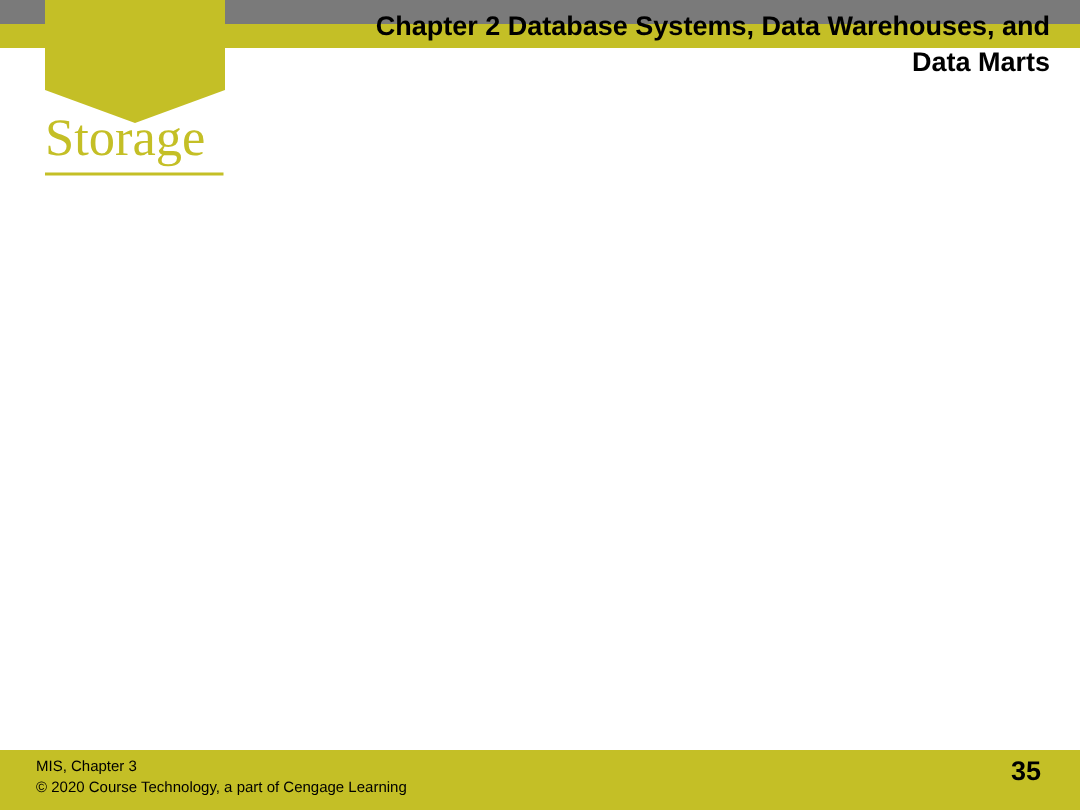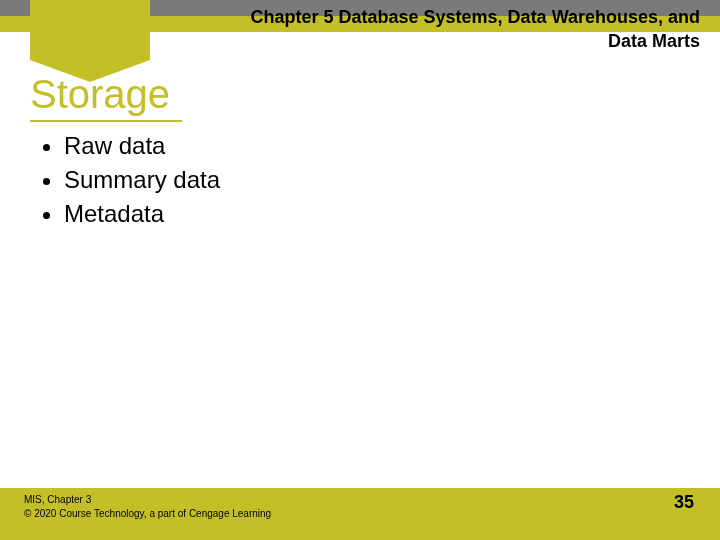--- a/index.html
+++ b/index.html
@@ -14,54 +14,49 @@
   .olive-square::after {
     content: ""; position: absolute; left: 0; top: 60px; width: 0; height: 0;
     border-left: 60px solid transparent; border-right: 60px solid transparent; border-top: 22px solid #c4bf26;
   }
 
   .chapter-title { position: absolute; left: 160px; top: 5px; right: 20px;
                    font-weight: bold; font-size: 18px; color: #000; text-align: right; line-height: 1.35; }
   .chapter-title .l1, .chapter-title .l2 { display: block; }
 
   .section-title { position: absolute; left: 30px; top: 72px;
-                   font-size: 40px; color: #c4bf26;
-                   border-bottom: 2px solid #c4bf26; padding-bottom: 3px; padding-right: 12px; }
+                   font-size: 35px; color: #c4bf26;
+                   border-bottom: 2px solid #c4bf26; padding-bottom: 3px; padding-right: 12px; font-family: Liberation Serif, serif; }
 
   .bullets { position: absolute; left: 48px; top: 132px; font-size: 24px; color: #000; }
   .bullets li { list-style: disc; margin-left: 16px; padding-bottom: 6px; }
 
-  .footer { position: absolute; left: 0; bottom: 0; width: 720px; height: 52px; background: #c4bf26; padding-left: 22px; }
+  .footer { position: absolute; left: 0; bottom: 0; width: 720px; height: 40px; background: #c4bf26; padding-left: 22px; }
   .footer .src  { position: absolute; left: 24px; top: 6px;  font-size: 10px; color: #000; }
   .footer .copy { position: absolute; left: 24px; top: 20px; font-size: 10px; color: #000; }
   .footer .page { position: absolute; right: 26px; top: 4px; font-size: 18px; font-weight: bold; color: #000; }
 </style>
 </head>
 <body>
 
 <div class="slide">
 
   <div class="topband">
     <div class="greybar"></div>
     <div class="olivebar"></div>
   </div>
   <div class="olive-square"></div>
 
   <div class="chapter-title">
-    <span class="l1">Chapter 5 Database Systems, Data Warehouses, and</span>
+    <span class="l1">Chapter 2 Database Systems, Data Warehouses, and</span>
     <span class="l2">Data Marts</span>
   </div>
 
   <div class="section-title">Storage</div>
 
-  <ul class="bullets">
-    <li>Raw data</li>
-    <li>Summary data</li>
-    <li>Metadata</li>
-  </ul>
 
   <div class="footer">
     <div class="src">MIS, Chapter 3</div>
     <div class="copy">© 2020 Course Technology, a part of Cengage Learning</div>
     <div class="page">35</div>
   </div>
 
 </div>
 
 </body></html>

